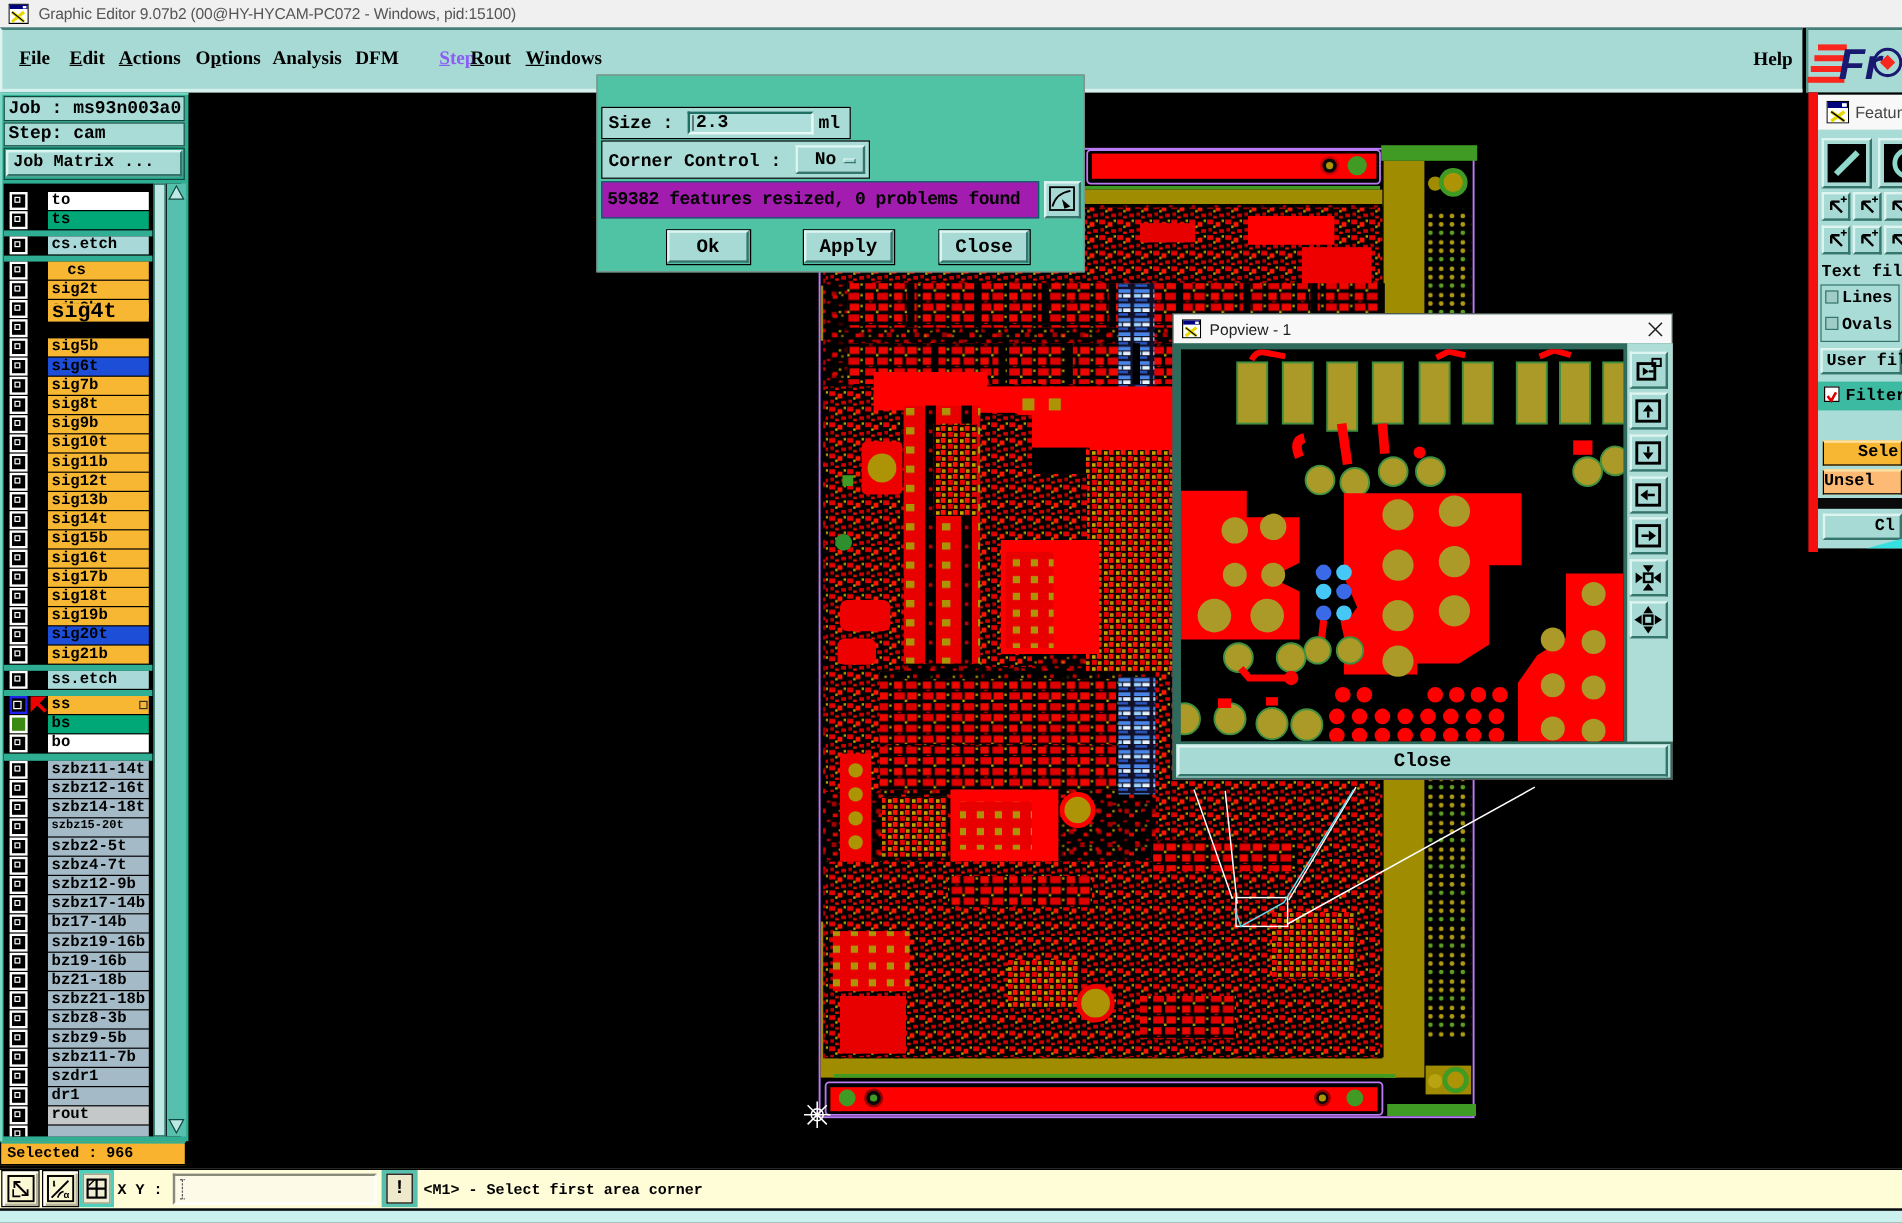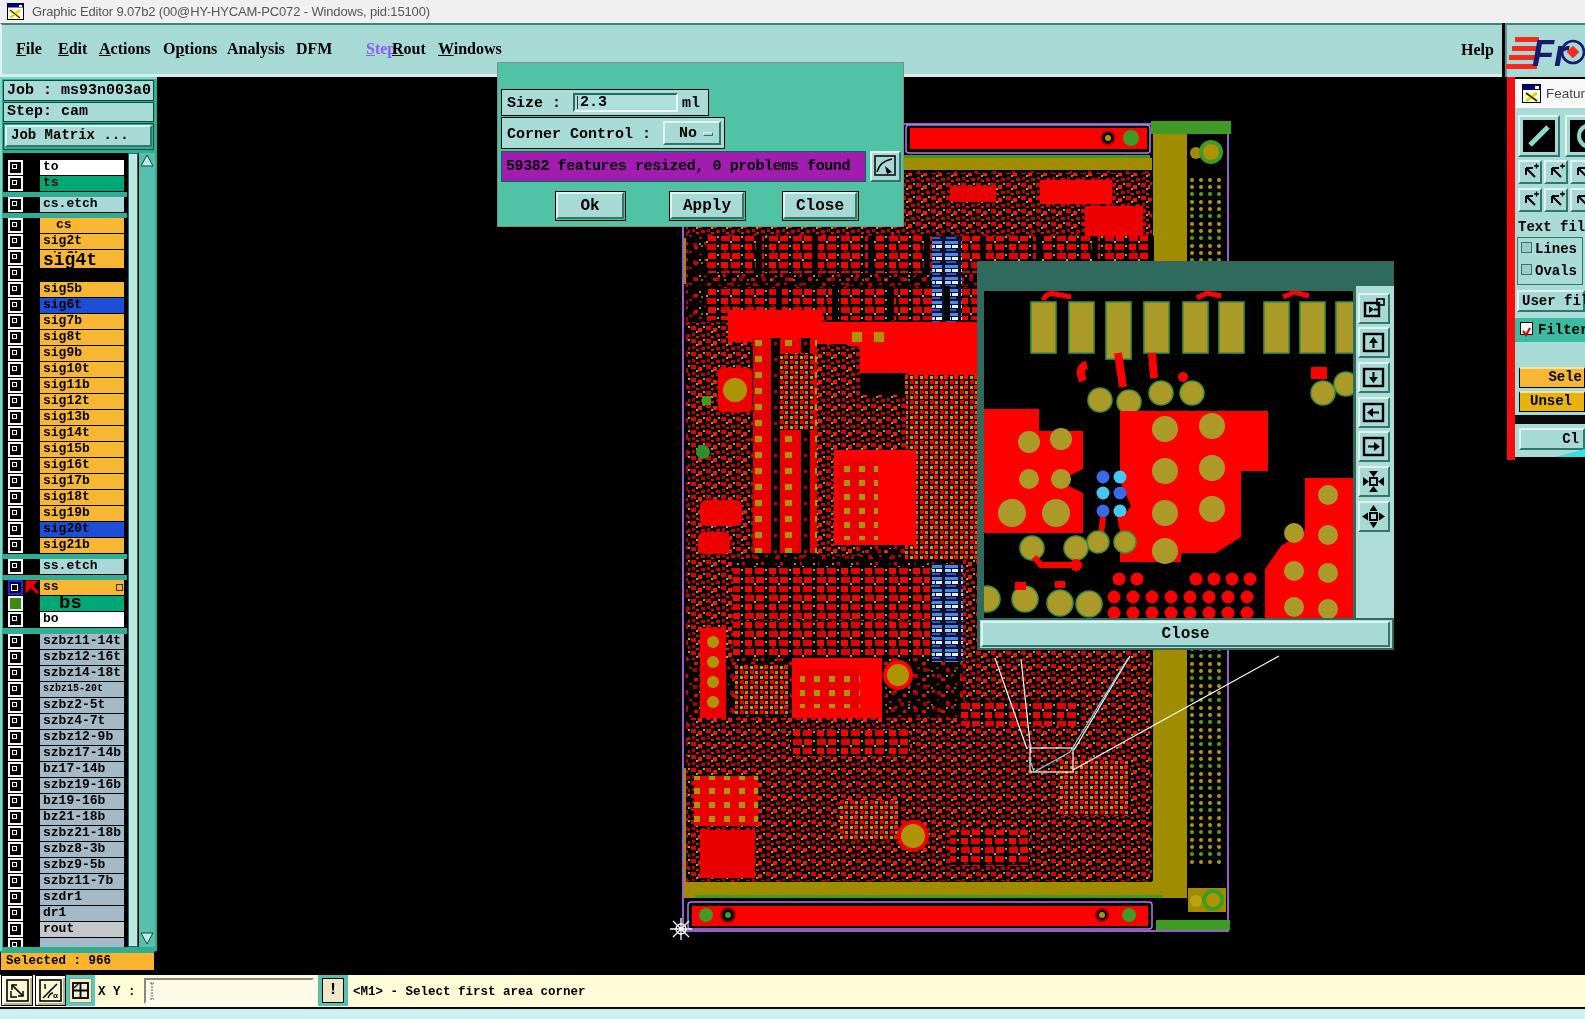--- a/index.html
+++ b/index.html
@@ -433,21 +433,21 @@
 
 <div class="abs" style="left:5px;top:427px;width:15px;height:15px;border:2px solid #2222ee;background:#000"></div>
 <div class="abs" style="left:8px;top:431px;width:7px;height:7px;border:1px solid #fff"></div>
 <svg class="abs" style="left:22px;top:427px" width="15" height="15">
       <path d="M2,2 L13,13 M2,2 L2,10 M2,2 L10,2 L2,10 Z" stroke="#e00" stroke-width="3" fill="#e00"></path>
     </svg>
 <div class="abs mono" style="left:37px;top:427px;width:84px;height:15px;background:#f7b733;font-size:13px;line-height:14px;padding-left:3px">ss</div>
 <div class="abs" style="left:113px;top:431px;width:7px;height:7px;border:1px solid #333;background:#f7b733;font-size:6px"></div>
 
 <div class="abs" style="left:5px;top:443px;width:15px;height:15px;border:2px solid #fff;background:#3c8a14"></div>
-<div class="abs mono" style="left:37px;top:443px;width:84px;height:15px;background:#00a878;font-size:19px;line-height:14px;padding-left:19px">bs</div>
+<div class="abs mono" style="left:37px;top:443px;width:84px;height:15px;background:#00a878;font-size:13px;line-height:14px;padding-left:3px">bs</div>
 
 <div class="abs" style="left:5px;top:459px;width:15px;height:15px;border:2px solid #fff;background:#000"></div>
 <div class="abs" style="left:9px;top:463px;width:5px;height:5px;border:1px solid #fff"></div>
 <div class="abs mono" style="left:37px;top:459px;width:84px;height:15px;background:#ffffff;font-size:13px;line-height:14px;padding-left:3px">bo</div>
 <div class="abs" style="left:0;top:475px;width:124px;height:6px;background:#2fae93"></div>
 
 <div class="abs" style="left:5px;top:481px;width:15px;height:15px;border:2px solid #fff;background:#000"></div>
 <div class="abs" style="left:9px;top:485px;width:5px;height:5px;border:1px solid #fff"></div>
 <div class="abs mono" style="left:37px;top:481px;width:84px;height:15px;background:#a4bac7;font-size:13px;line-height:14px;padding-left:3px">szbz11-14t</div>
 
@@ -620,20 +620,33 @@
       <div class="bev abs mono" style="left:0;top:0;width:74px;height:27px;font-size:16px;text-align:center;line-height:24px">Apply</div>
     </div>
 
 <div class="abs" style="left:284px;top:128px;width:77px;height:30px;border:1.5px solid #000">
       <div class="bev abs mono" style="left:0;top:0;width:74px;height:27px;font-size:16px;text-align:center;line-height:24px">Close</div>
     </div>
 </div>
 
 <div class="abs" style="left:977px;top:261px;width:417px;height:389px;background:#2e6b5c;border:1px solid #555;z-index:9">
 
+<div class="abs" style="left:0;top:0;width:415px;height:24px;background:#f8f8f8">
+<svg class="abs" style="left:7px;top:4px" width="16" height="16">
+        <rect x="0.5" y="0.5" width="15" height="15" fill="#fff" stroke="#000"></rect>
+        <rect x="1" y="1" width="14" height="3.5" fill="#00007f"></rect>
+        <rect x="11" y="2" width="3" height="2" fill="#fff"></rect>
+        <path d="M3,7 L12,14 M12,7 L3,14" stroke="#e6d800" stroke-width="2.4"></path>
+        <path d="M3,7 L12,14" stroke="#000" stroke-width="1"></path>
+      </svg>
+<div class="abs" style="left:30px;top:5px;font:13px 'Liberation Sans',sans-serif;color:#222">Popview - 1</div>
+<svg class="abs" style="left:395px;top:6px" width="13" height="13">
+        <path d="M1,1 L12,12 M12,1 L1,12" stroke="#222" stroke-width="1.3"></path>
+      </svg>
+</div>
 
 <svg class="abs" style="left:6px;top:29px" width="369" height="327" viewBox="983 290 369 327">
 <rect x="983" y="290" width="369" height="327" fill="#000"></rect>
 
 <g fill="#ac9a28" stroke="#3f8f3f" stroke-width="1.6">
 <rect x="1030" y="301" width="25" height="51"></rect>
 <rect x="1068" y="301" width="25" height="51"></rect>
 <rect x="1105" y="301" width="25" height="57"></rect>
 <rect x="1143" y="301" width="25" height="51"></rect>
 <rect x="1182" y="301" width="25" height="51"></rect>
@@ -883,21 +896,21 @@
 
 <div class="abs" style="left:0px;top:239px;width:70px;height:24px;background:#3cbaa2">
 <div class="abs" style="left:5px;top:4px;width:13px;height:13px;background:#fff;border:1px solid #000"><svg width="11" height="11">
           <path d="M2,5 L5,9 L9,2" stroke="#d00" stroke-width="2.2" fill="none"></path>
         </svg></div>
 <div class="abs mono" style="left:23px;top:4px;font-size:14px">Filter</div>
 </div>
 
 <div class="abs mono" style="left:4px;top:288px;width:66px;height:21px;background:#f7b733;border:1px solid #000;border-top:2px solid #ffe2a0;font-size:14px;text-align:right;line-height:17px;padding-right:2px">Sele</div>
 
-<div class="abs mono" style="left:4px;top:312px;width:66px;height:21px;background:#eab308;border:1px solid #000;border-top:2px solid #ffe2a0;font-size:14px;text-align:center;line-height:17px;padding-right:2px">Unsel</div>
+<div class="abs mono" style="left:4px;top:312px;width:66px;height:21px;background:#fdba74;border:1px solid #000;border-top:2px solid #ffe2a0;font-size:14px;text-align:left;line-height:17px;padding-right:2px">Unsel</div>
 
 <div class="abs" style="left:0;top:336px;width:70px;height:9px;background:#0a0a0a"></div>
 
 <div class="abs bev mono" style="left:4px;top:349px;width:66px;height:22px;font-size:14px;text-align:right;line-height:18px;padding-right:4px">Cl</div>
 
 <svg class="abs" style="left:40px;top:370px" width="30" height="8">
       <polygon points="0,8 30,0 30,8" fill="#35e0e0"></polygon>
     </svg>
 </div>
 </body></html>

